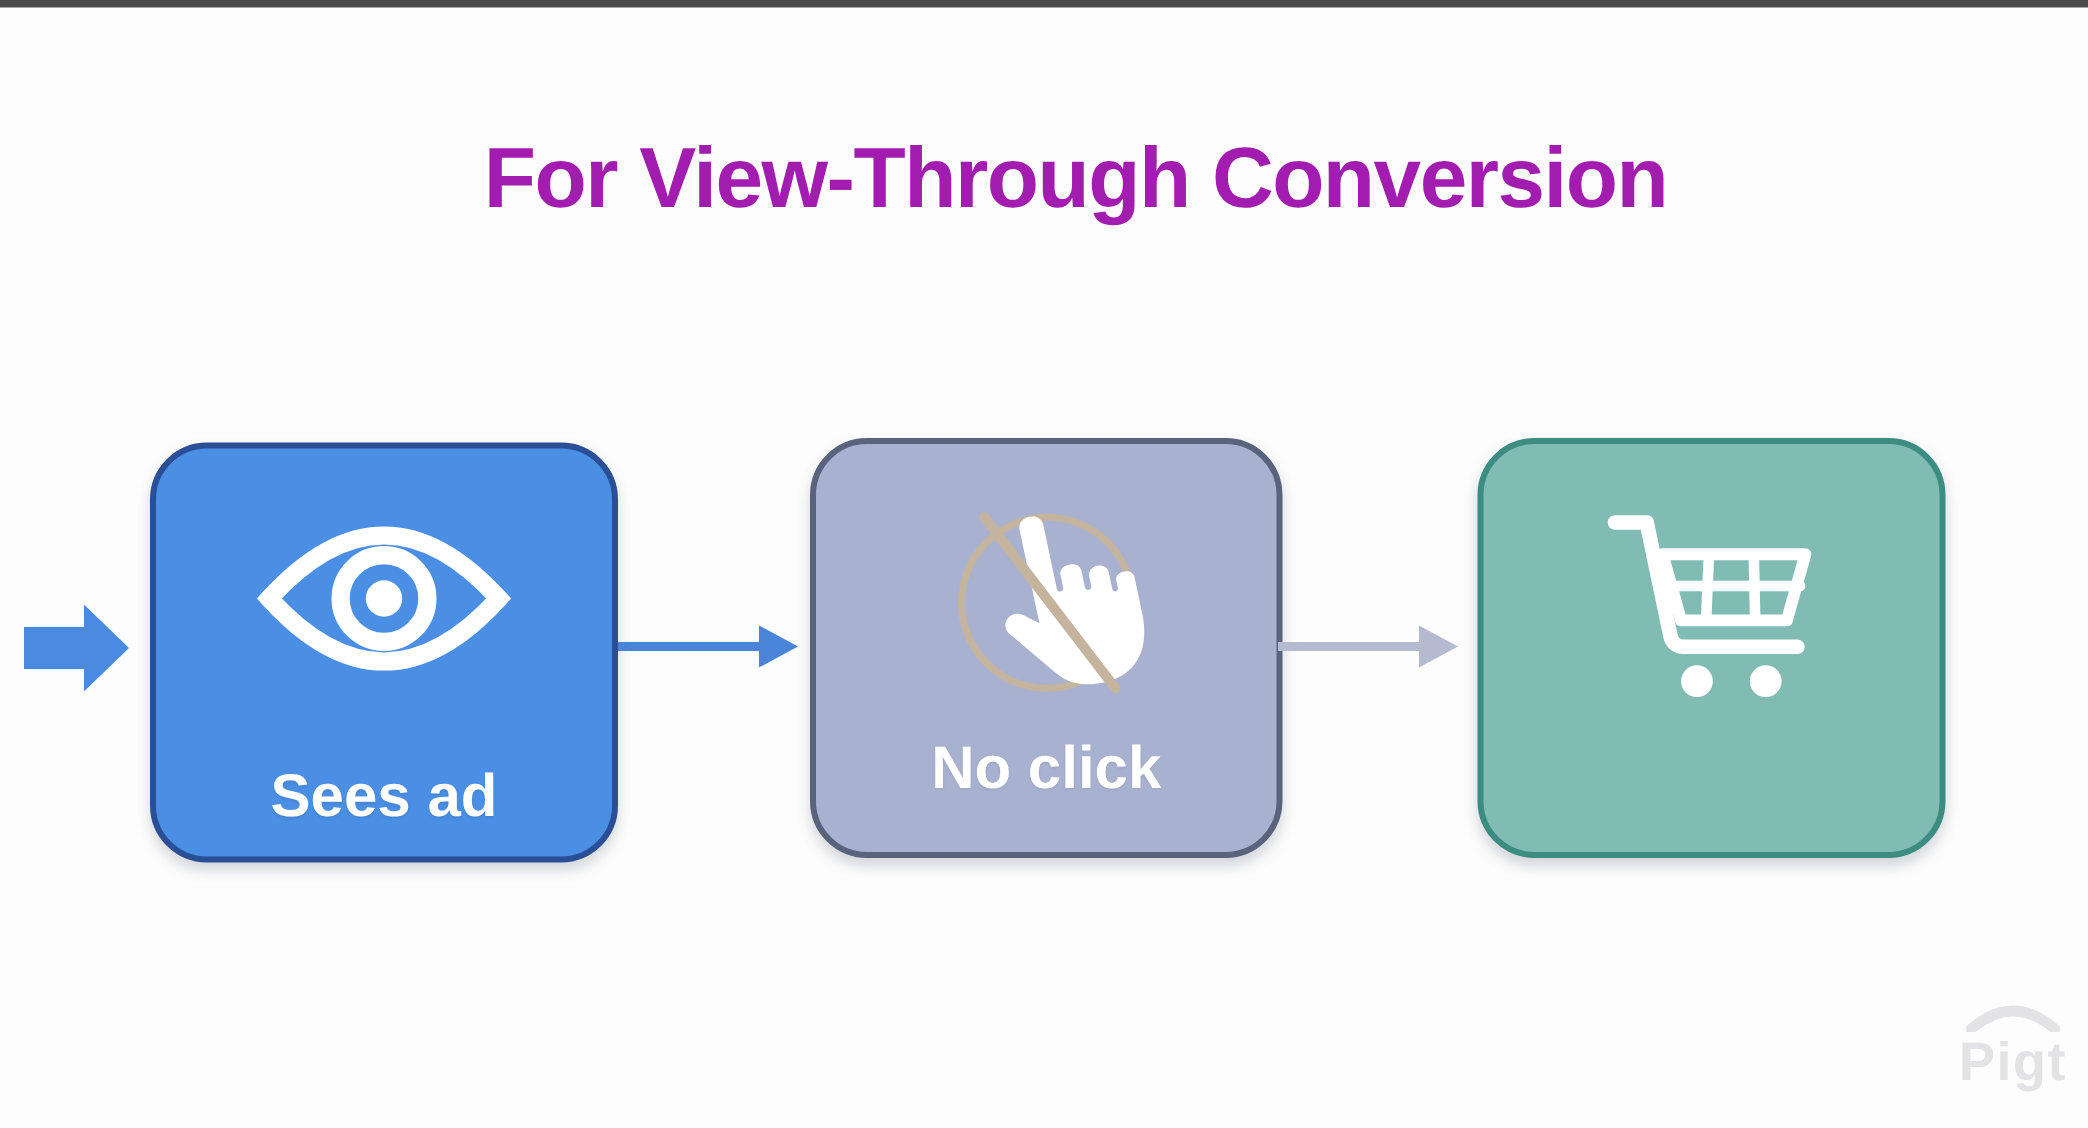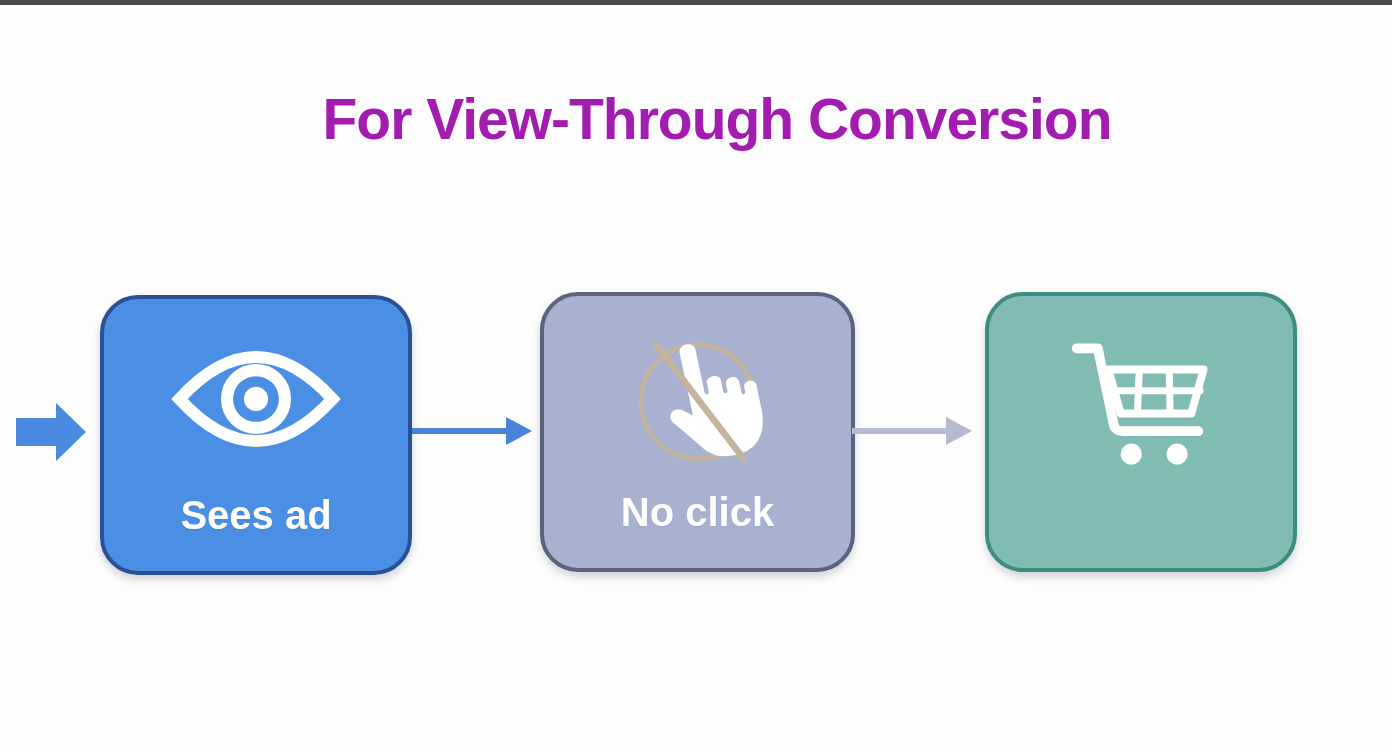--- a/index.html
+++ b/index.html
@@ -49,21 +49,21 @@
   .step-3 .icon-wrap { top: 40px; }
   .step-label {
     position: absolute;
     left: 0; width: 100%;
     text-align: center;
     font-size: 40px;
     font-weight: bold;
     line-height: 1.1;
     text-shadow: 0 1px 2px rgba(0,0,0,0.08);
   }
-  .step-1 .step-label { bottom: 34px; }
+  .step-1 .step-label { bottom: 18px; }
   .step-2 .step-label { bottom: 34px; }
   .step-3 .step-label { bottom: 14px; padding: 0 36px; box-sizing: border-box; }
   .connector, .entry-arrow, .watermark { position: absolute; }
   .entry-arrow { left: 16px; top: 403px; }
   .connector-1 { left: 408px; top: 414px; }
   .connector-2 { left: 848px; top: 414px; }
   .watermark {
     left: 1296px; top: 670px;
     width: 92px;
     text-align: center;
@@ -138,14 +138,20 @@
           <line x1="83" y1="40" x2="81" y2="86" stroke-width="8"></line>
           <line x1="117" y1="40" x2="118" y2="86" stroke-width="8"></line>
           <line x1="52" y1="62" x2="152" y2="62" stroke-width="8"></line>
         </g>
         <circle cx="74" cy="134" r="12" fill="#ffffff"></circle>
         <circle cx="126" cy="134" r="12" fill="#ffffff"></circle>
       </svg>
     </div>
   </div>
 
+  <div class="watermark" style="color: rgb(227, 227, 230);">
+    <svg width="66" height="18" viewBox="0 0 66 18">
+      <path class="wm-stroke" d="M5 16 Q 33 -8 61 16" fill="none" stroke-width="7" stroke-linecap="round" stroke="#e3e3e6"></path>
+    </svg>
+    <div class="watermark-text">Pigt</div>
+  </div>
 
 </div>
 
 </body></html>

